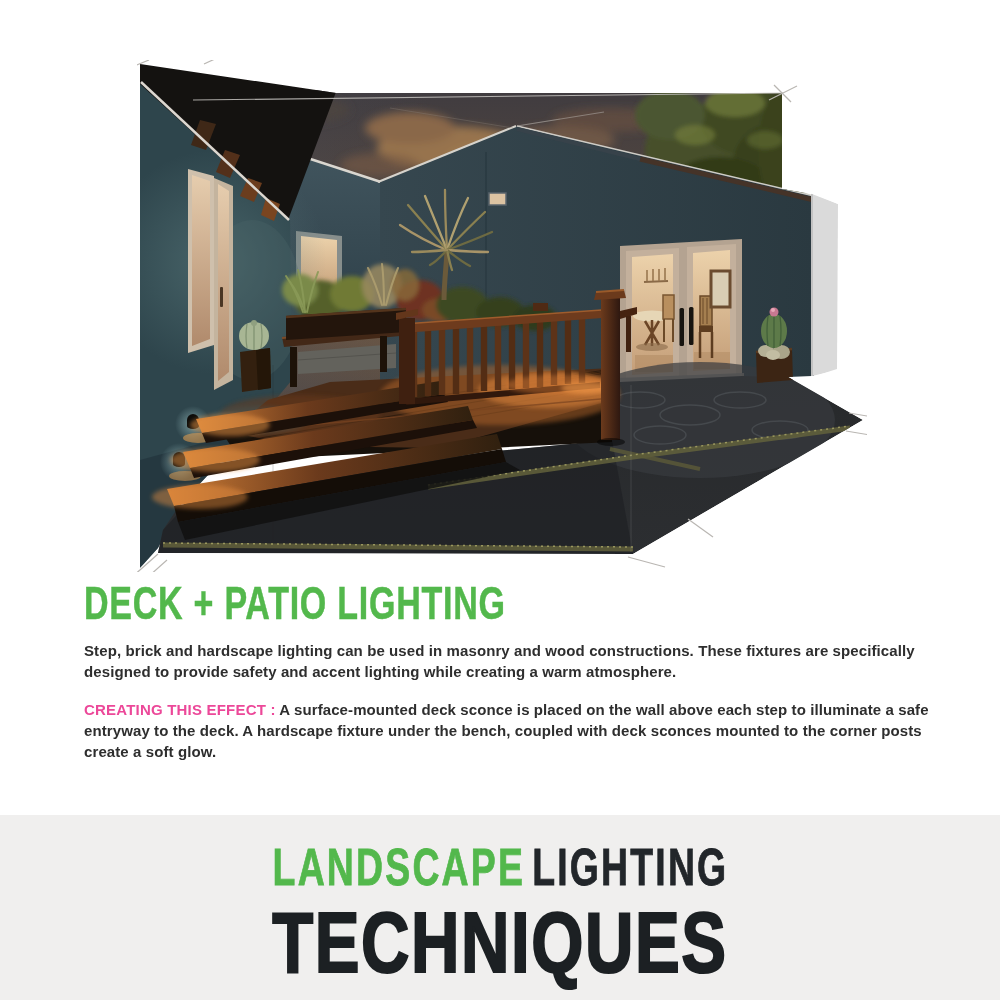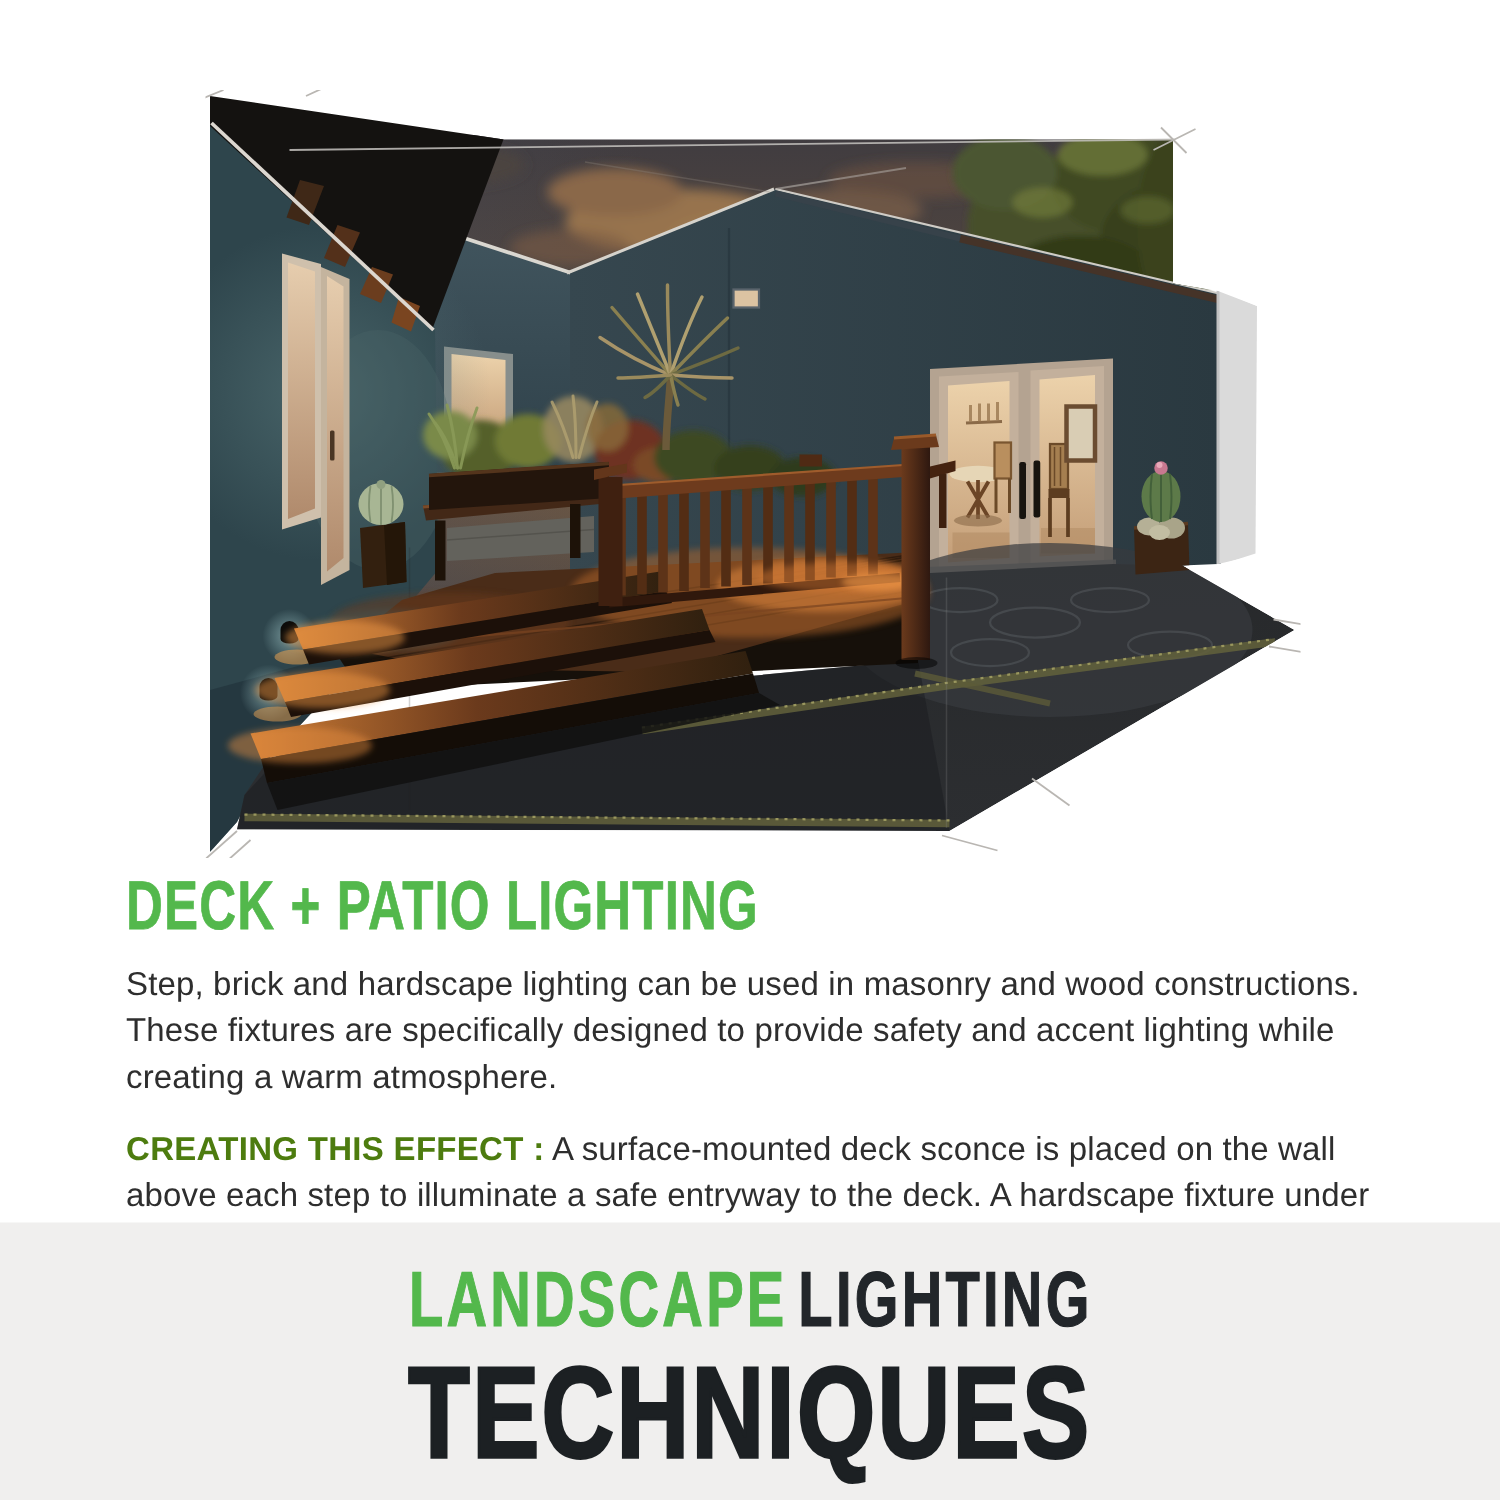--- a/index.html
+++ b/index.html
@@ -10,22 +10,22 @@
     width:1000px;height:1000px;position:relative;background:#ffffff;
     font-family:"Liberation Sans", sans-serif;overflow:hidden;
   }
   .illustration{position:absolute;left:137px;top:60px;width:730px;height:512px;}
   .content{position:absolute;left:84px;top:576px;width:858px;}
   .main-heading{
     margin:0 0 10px 0;color:var(--accent);font-weight:bold;font-size:46px;
     letter-spacing:1px;transform:scaleX(.74);transform-origin:left center;
     white-space:nowrap;-webkit-text-stroke:.5px var(--accent);
   }
-  .para{margin:0 0 16px 0;color:var(--body);font-size:22px;line-height:1.42;letter-spacing:.1px;}
-  .para strong{color:#4d7c0f;letter-spacing:.2px;}
+  .para{margin:0 0 16px 0;color:var(--body);font-size:15px;line-height:1.42;letter-spacing:.1px;font-weight:bold;}
+  .para strong{color:#ec4899;letter-spacing:.2px;}
   .footer{
     position:absolute;left:0;top:815px;width:1000px;height:223px;background:var(--footer-bg);
     display:flex;flex-direction:column;align-items:center;justify-content:flex-start;
   }
   .brand-line1{
     margin-top:26px;font-size:52px;font-weight:bold;letter-spacing:3px;white-space:nowrap;
     transform:scaleX(.72);transform-origin:center;line-height:1;
     -webkit-text-stroke:.8px currentColor;color:var(--dark);
   }
   .brand-line1 .green{color:var(--accent);-webkit-text-stroke:.8px var(--accent);margin-right:10px;}

